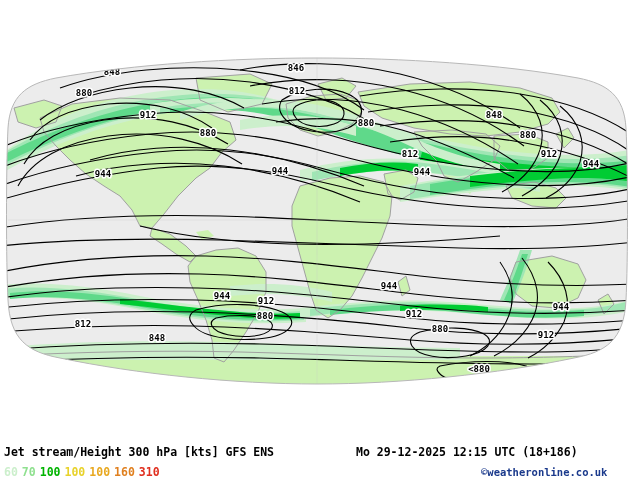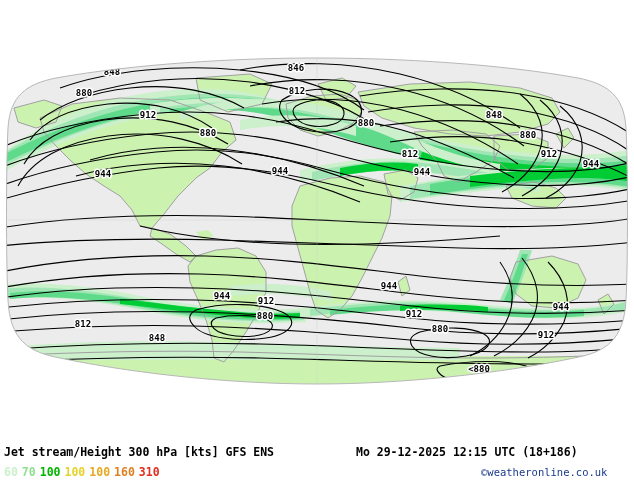--- a/index.html
+++ b/index.html
@@ -11,21 +11,21 @@
   #map-svg{display:block;width:634px;height:440px;}
 
   #footer{position:absolute;left:0;top:440px;width:634px;height:50px;background:#ffffff;padding-left:48px;}
 
   .title-line{position:absolute;left:4px;top:5px;font-size:11.5px;font-weight:bold;
       color:#000000;letter-spacing:0px;white-space:nowrap;}
   .run-line{position:absolute;left:356px;top:5px;font-size:11.5px;font-weight:bold;
       color:#000000;white-space:nowrap;}
   .legend{position:absolute;left:4px;top:25px;font-size:11.5px;font-weight:bold;white-space:nowrap;}
   .legend span{margin-right:4px;margin-top:22px;}
-  .copyright{position:absolute;left:481px;top:26px;font-size:10.5px;font-weight:normal;
+  .copyright{position:absolute;left:481px;top:26px;font-size:10.5px;font-weight:bold;
       color:#1b3a8c;white-space:nowrap;}
 
   .clabel{font-family:"DejaVu Sans Mono","Liberation Mono",monospace;font-size:9px;
       font-weight:bold;fill:#000000;}
 </style>
 </head>
 <body>
 
 <div id="root">
 

